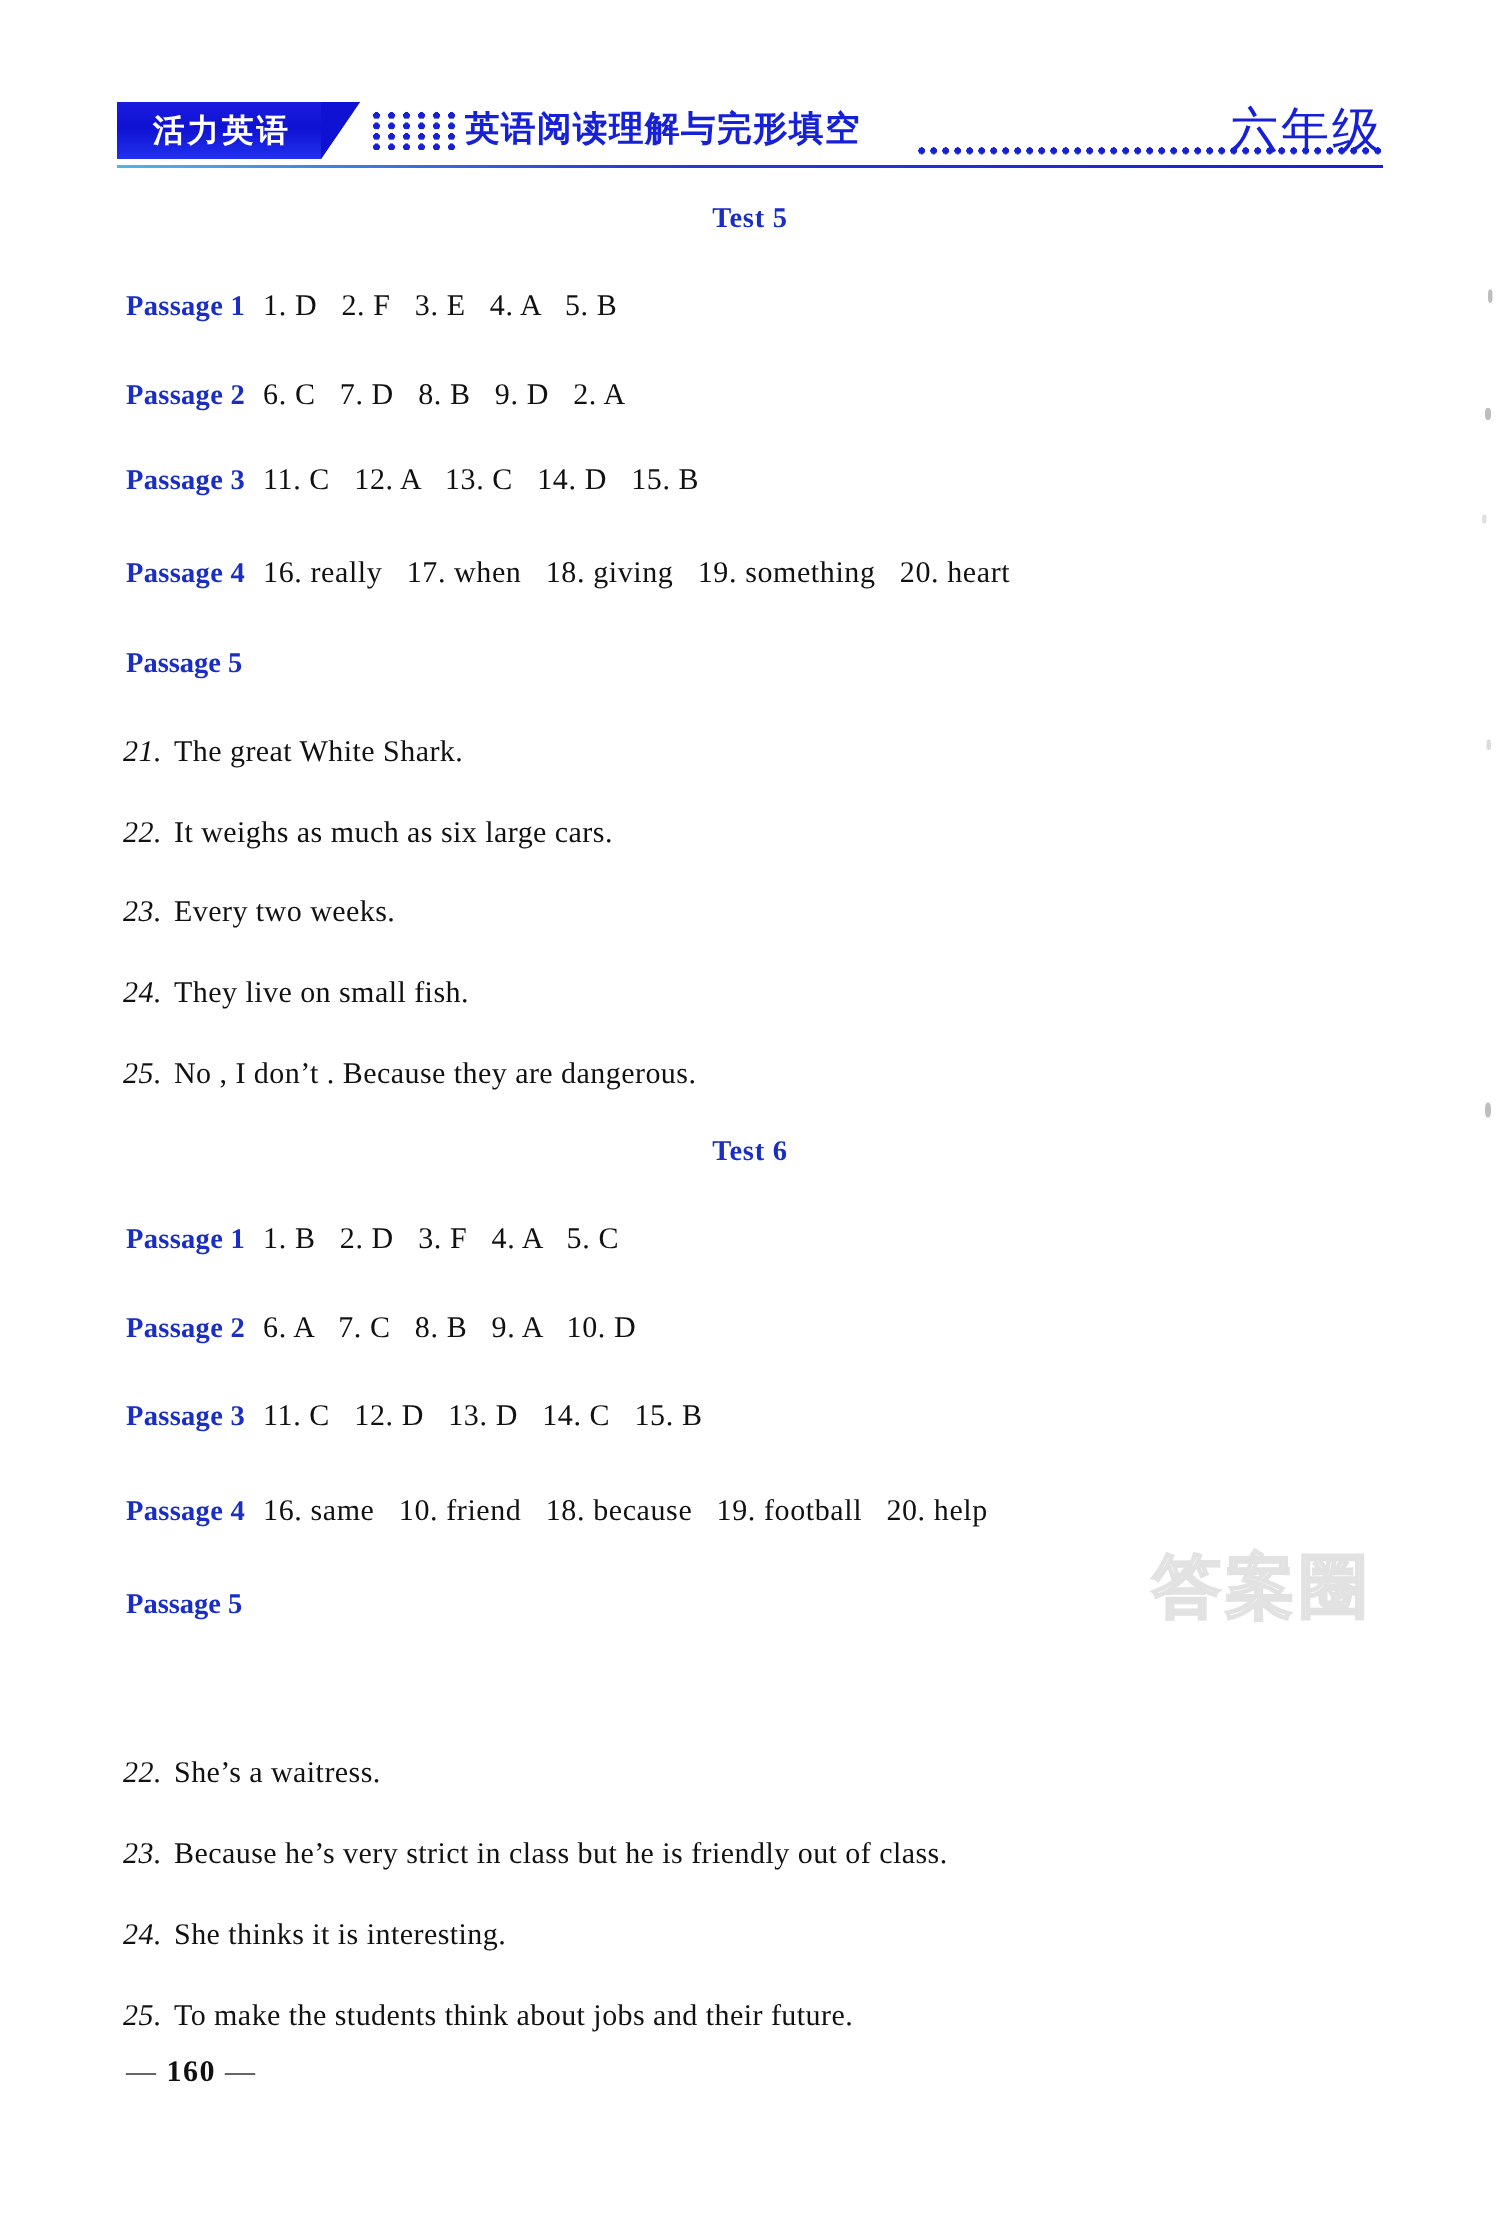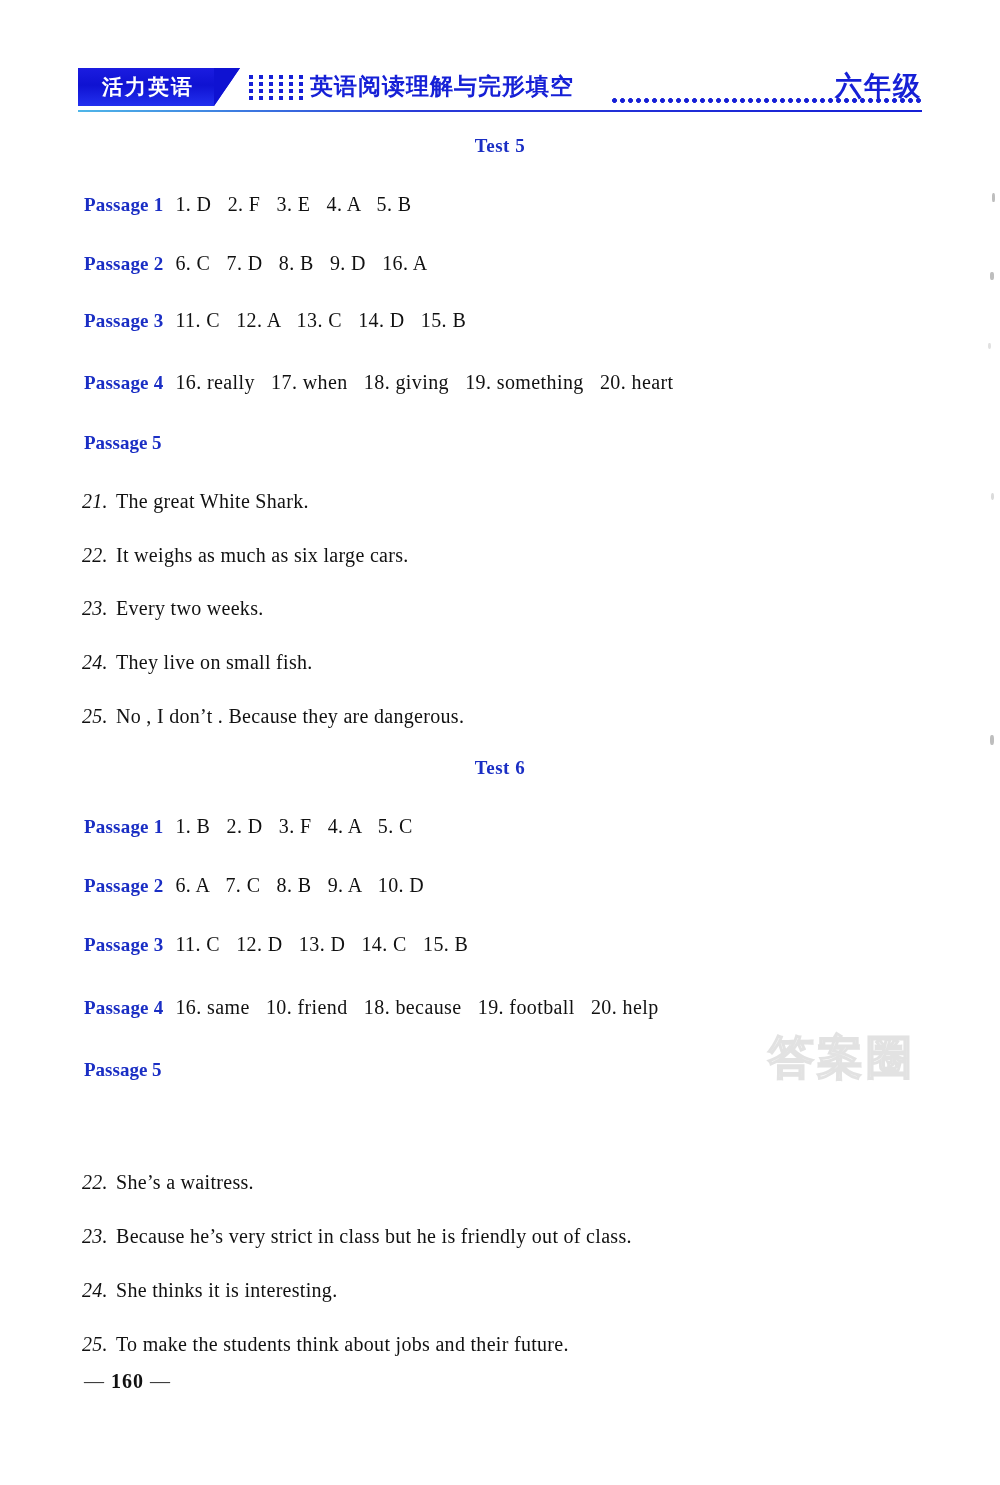--- a/index.html
+++ b/index.html
@@ -95,22 +95,22 @@
     letter-spacing: 1px;
     line-height: 32px;
     white-space: nowrap;
   }
   .hdr-grade {
     position: absolute;
     right: 78px;
     top: 70px;
     color: #1620d6;
     font-family: "DejaVu Sans", sans-serif;
-    font-weight: bold;
-    font-size: 27px;
+    font-weight: normal;
+    font-size: 32px;
     letter-spacing: 2px;
     line-height: 32px;
     white-space: nowrap;
   }
   .hdr-dotline {
     position: absolute;
     left: 612px;
     top: 98px;
     width: 310px;
     height: 5px;
@@ -270,21 +270,21 @@
   <div class="hdr-dotline"></div>
   <div class="hdr-rule"></div>
 
   <div class="test-title" style="top:135px">Test 5</div>
 
   <div class="answer-line" style="top:192px">
     <span class="psg-label">Passage 1</span><span class="psg-answers">1. D   2. F   3. E   4. A   5. B</span>
   </div>
 
   <div class="answer-line" style="top:251px">
-    <span class="psg-label">Passage 2</span><span class="psg-answers">6. C   7. D   8. B   9. D   16. A</span>
+    <span class="psg-label">Passage 2</span><span class="psg-answers">6. C   7. D   8. B   9. D   2. A</span>
   </div>
 
   <div class="answer-line" style="top:308px">
     <span class="psg-label">Passage 3</span><span class="psg-answers">11. C   12. A   13. C   14. D   15. B</span>
   </div>
 
   <div class="answer-line" style="top:370px">
     <span class="psg-label">Passage 4</span><span class="psg-answers">16. really   17. when   18. giving   19. something   20. heart</span>
   </div>
 

